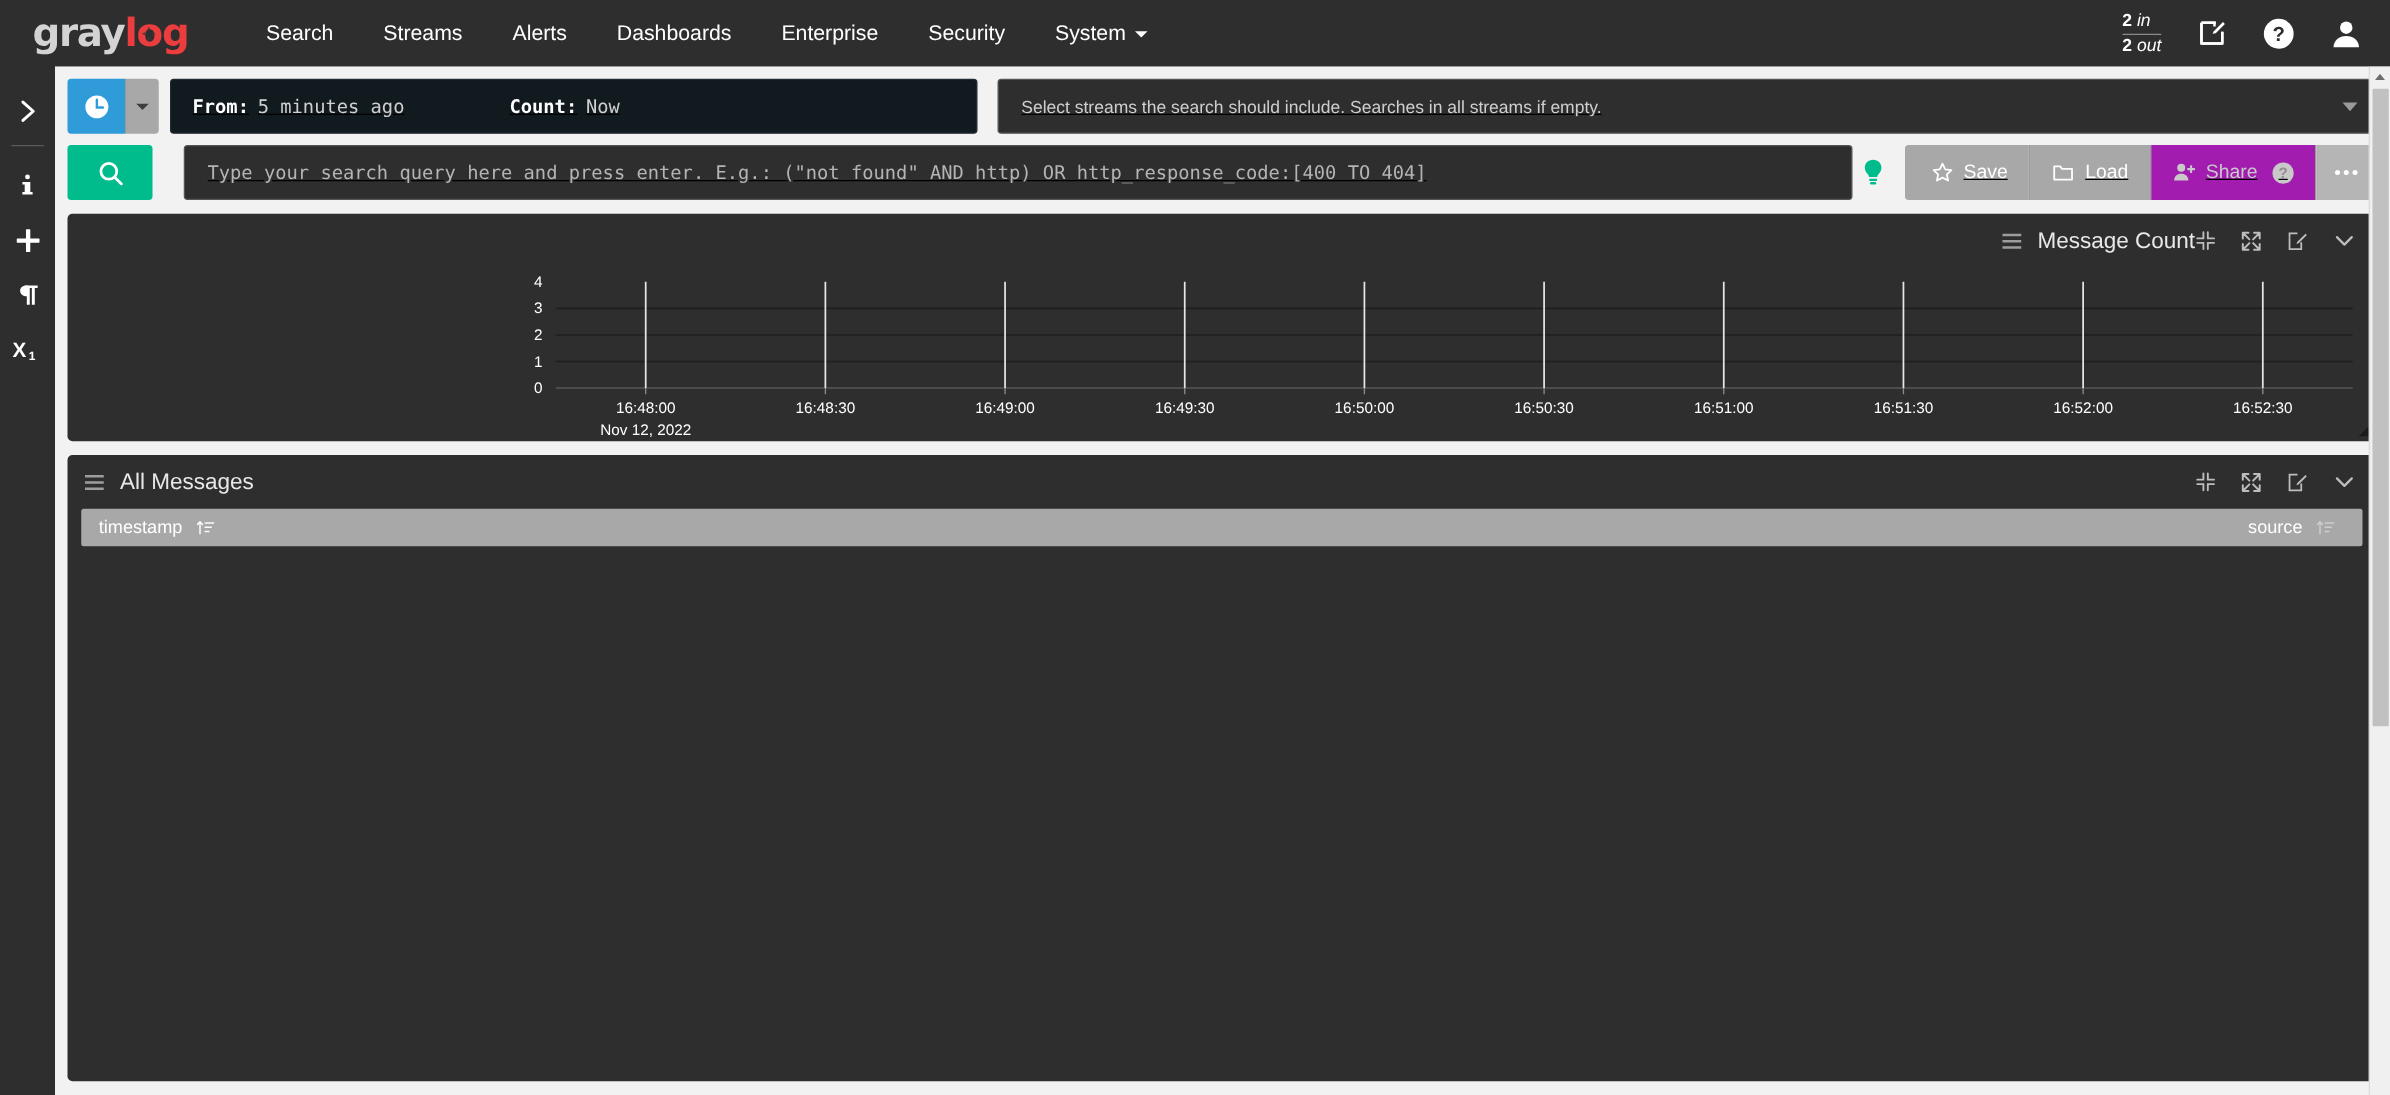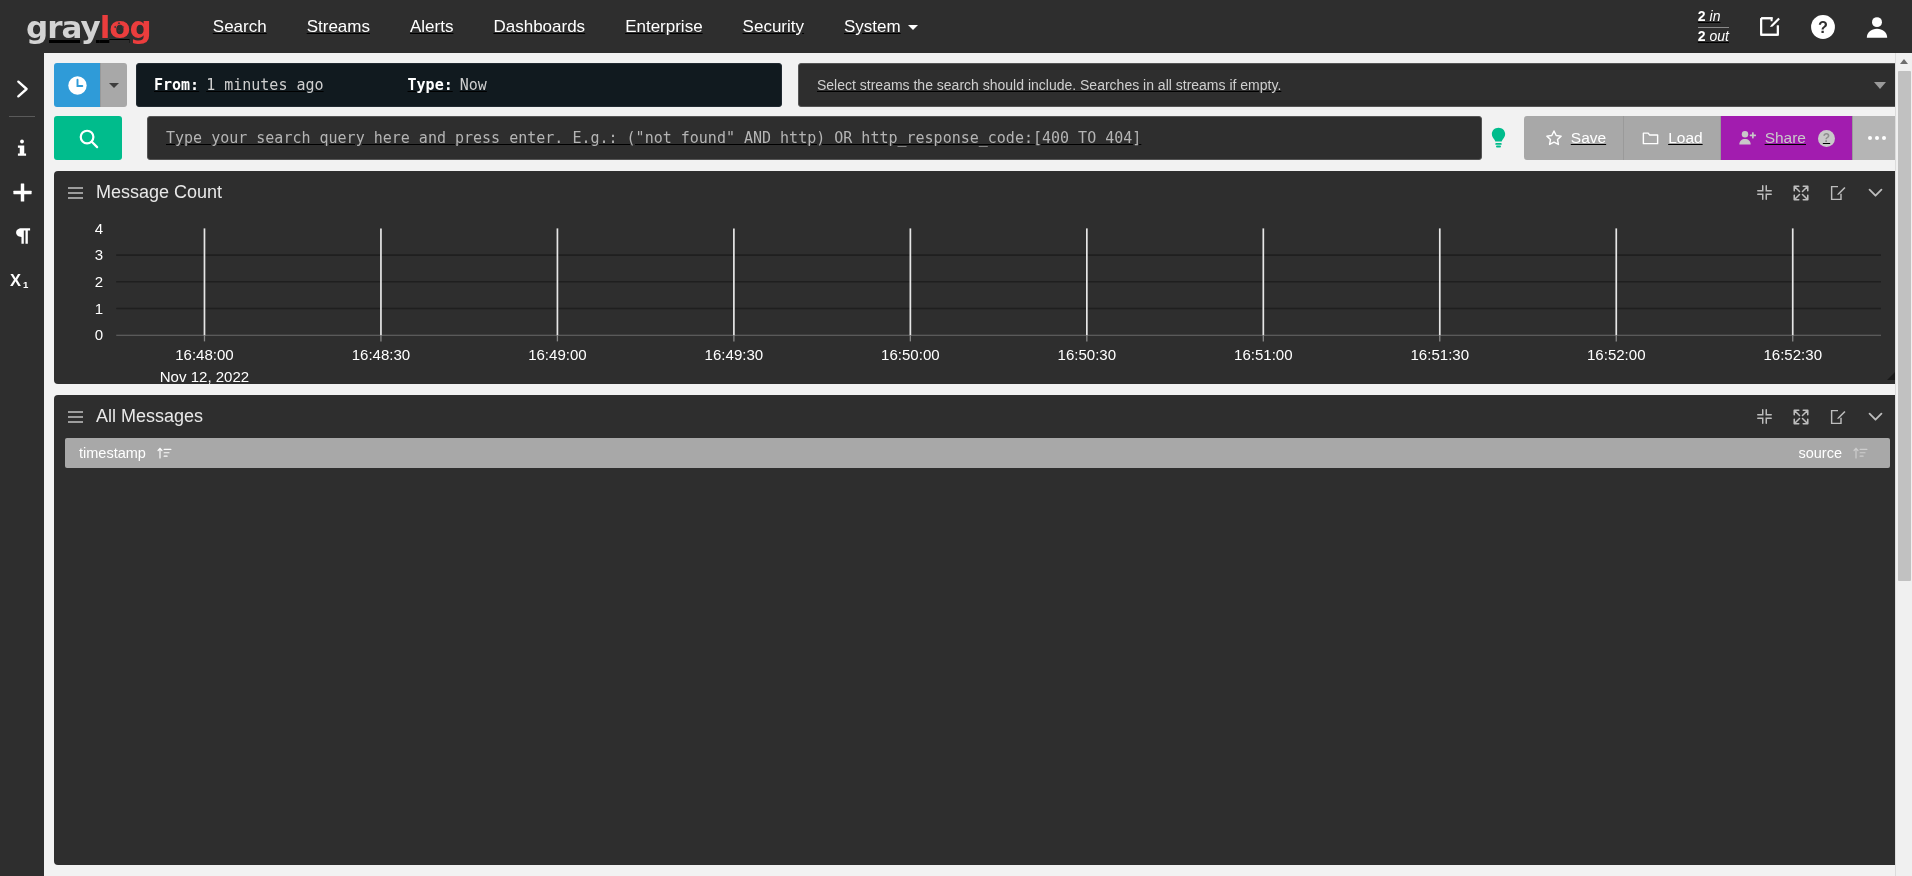--- a/index.html
+++ b/index.html
@@ -10,21 +10,21 @@
     overflow: hidden;
   }
   body { display: flex; flex-direction: column; }
 
   
   .navbar {
     height: 53px; min-height: 53px;
     background: #2e2e2e;
     display: flex; align-items: center;
     padding: 0 22px 0 26px;
-    position: relative; z-index: 30; text-decoration: underline;
+    position: relative; z-index: 30;
   }
   .logo { display: flex; align-items: baseline; margin-right: 42px; user-select: none; }
   .logo-text {
     font-size: 31px; font-weight: bold; letter-spacing: -1px;
     font-family: "DejaVu Sans", sans-serif;
   }
   .logo-gray { color: #d3d3d3; }
   .logo-red { color: #eb3d3d; }
   .logo-o-wrap { position: relative; display: inline-block; }
   .logo-o-mark {
@@ -179,21 +179,21 @@
     height: 43px; display: flex; align-items: center;
     padding: 0 16px 0 14px; flex-shrink: 0;
   }
   .grip { display: flex; flex-direction: column; gap: 3px; cursor: grab; margin-right: 13px; }
   .grip i { width: 15px; height: 2px; background: #9d9d9d; display: block; }
   .widget-title { color: #e8e8e8; font-size: 18px; white-space: nowrap; }
   .widget-icons { margin-left: auto; display: flex; align-items: center; gap: 19px; }
   .wicon { cursor: pointer; color: #bdbdbd; display: flex; }
 
   
-  .chart-widget { height: 213px; }
+  .chart-widget { height: 182px; align-items: flex-end; }
   .chart-area { flex: 1; position: relative; padding: 0 12px 0 0; }
   .resize-handle {
     position: absolute; right: 4px; bottom: 4px; width: 11px; height: 11px;
     cursor: nwse-resize;
   }
   .resize-handle::after {
     content: ""; position: absolute; right: 0; bottom: 0;
     width: 0; height: 0;
     border-left: 10px solid transparent; border-bottom: 10px solid #1a1a1a;
   }
@@ -329,22 +329,22 @@
               <path d="M12 5.5 v7 h5.5" stroke="#2f9bd8" stroke-width="2.2" fill="none" stroke-linecap="round"></path>
             </svg>
           </button>
           <button class="tr-caret">
             <span class="cd"></span>
           </button>
         </div>
 
         <div class="timerange-display">
           <span class="tr-label">From:</span>
-          <span class="tr-value">1 minutes ago</span>
-          <span class="tr-label tr-until">Type:</span>
+          <span class="tr-value">5 minutes ago</span>
+          <span class="tr-label tr-until">Count:</span>
           <span class="tr-value">Now</span>
         </div>
 
         <div class="streams-select">
           <span class="sp">Select streams the search should include. Searches in all streams if empty.</span>
           <span class="streams-caret"></span>
         </div>
 
       </div>
 

